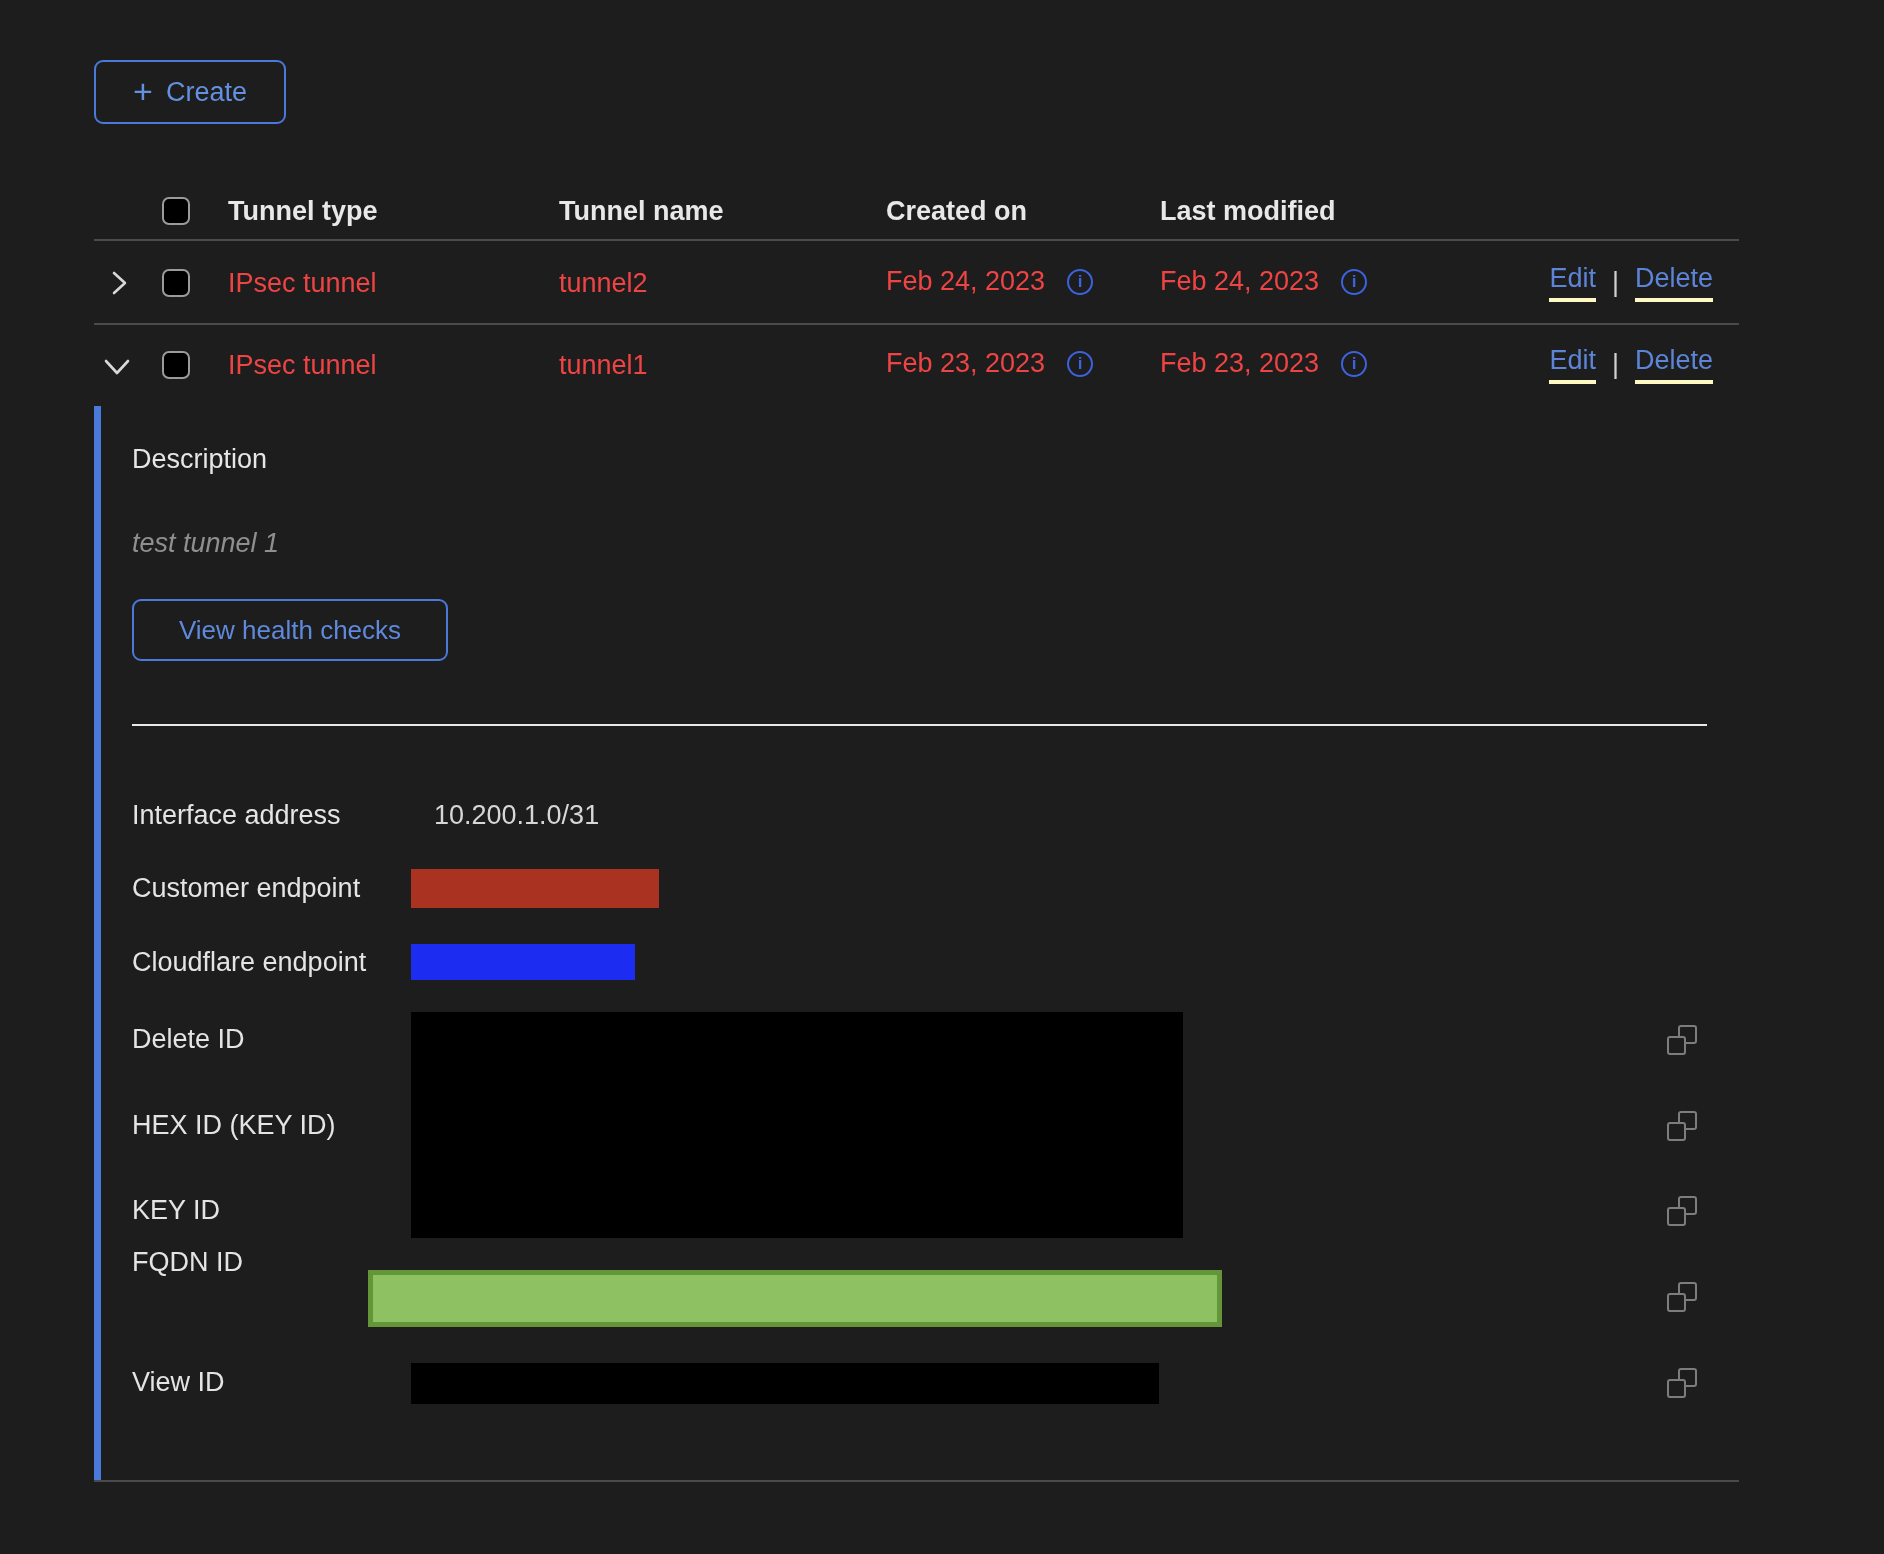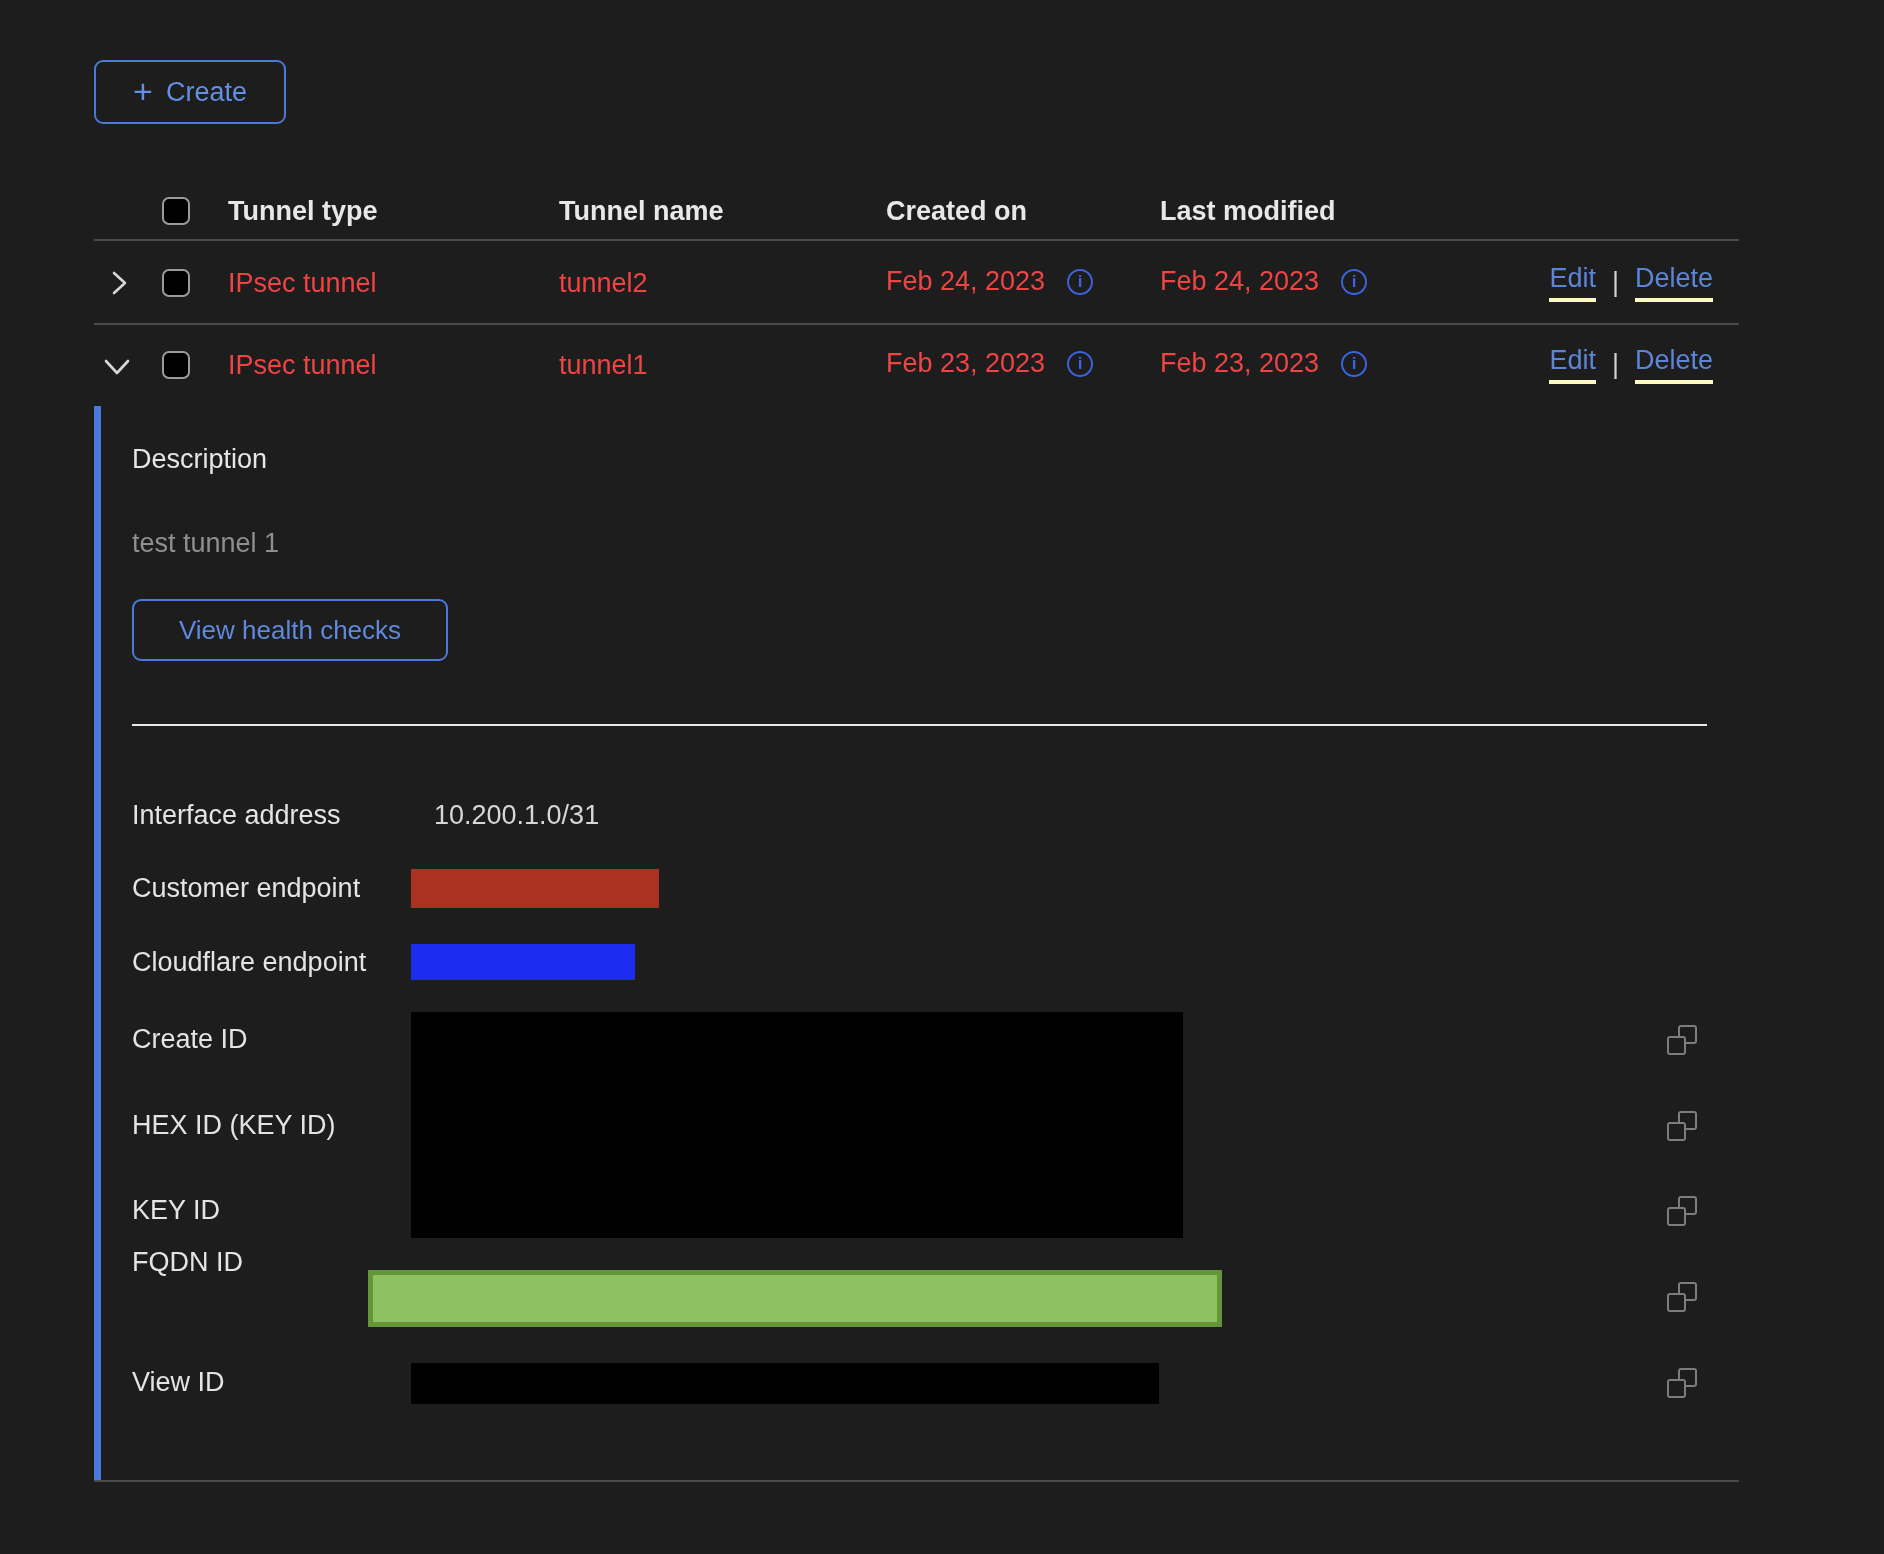--- a/index.html
+++ b/index.html
@@ -52,21 +52,21 @@
   .link {
     color:#5c85d8; font-size:27px; text-decoration:none; cursor:pointer;
     padding-bottom:4px; border-bottom:4px solid #fef9c3; white-space:nowrap;
   }
   .pipe { color:#d0d0d0; font-size:27px; }
 
   
   .blue-bar { left:94px; top:406px; width:7px; height:1075px; background:#4a7ad9; }
   .lbl { font-size:27px; color:#e4e4e4; white-space:nowrap; }
   .desc-label { left:132px; top:444px; font-weight:500; color:#e6e6e6; }
-  .desc-value { left:132px; top:528px; color:#8f8f8f; font-size:27px; }
+  .desc-value { left:132px; top:528px; color:#8f8f8f; font-size:27px;font-style:italic; }
 
   .redact-red   { left:411px; top:869px;  width:248px; height:39px;  background:#a93320; }
   .redact-blue  { left:411px; top:944px;  width:224px; height:36px;  background:#1d2cf1; }
   .redact-black-group { left:411px; top:1012px; width:772px; height:226px; background:#000; }
   .redact-green { left:368px; top:1270px; width:854px; height:57px;
                   background:#8dc162; border:5px solid #659539; }
   .redact-black-user  { left:411px; top:1363px; width:748px; height:41px; background:#000; }
 
   
   .copy-icon { width:30px; height:30px; cursor:pointer; }
@@ -156,21 +156,21 @@
 
   <span class="abs lbl" style="left:132px; top:800px;">Interface address</span>
   <span class="abs cell" style="left:434px; top:800px; color:#d7d7d7;">10.200.1.0/31</span>
 
   <span class="abs lbl" style="left:132px; top:873px;text-align:right;">Customer endpoint</span>
   <div class="abs redact-red"></div>
 
   <span class="abs lbl" style="left:132px; top:947px;">Cloudflare endpoint</span>
   <div class="abs redact-blue"></div>
 
-  <span class="abs lbl" style="left:132px; top:1024px;">Create ID</span>
+  <span class="abs lbl" style="left:132px; top:1024px;">Delete ID</span>
   <span class="abs lbl" style="left:132px; top:1110px;">HEX ID (KEY ID)</span>
   <span class="abs lbl" style="left:132px; top:1195px;">KEY ID</span>
   <div class="abs redact-black-group"></div>
 
   <span class="abs lbl" style="left:132px; top:1247px;">FQDN ID</span>
   <div class="abs redact-green"></div>
 
   <span class="abs lbl" style="left:132px; top:1367px;">View ID</span>
   <div class="abs redact-black-user"></div>
 

